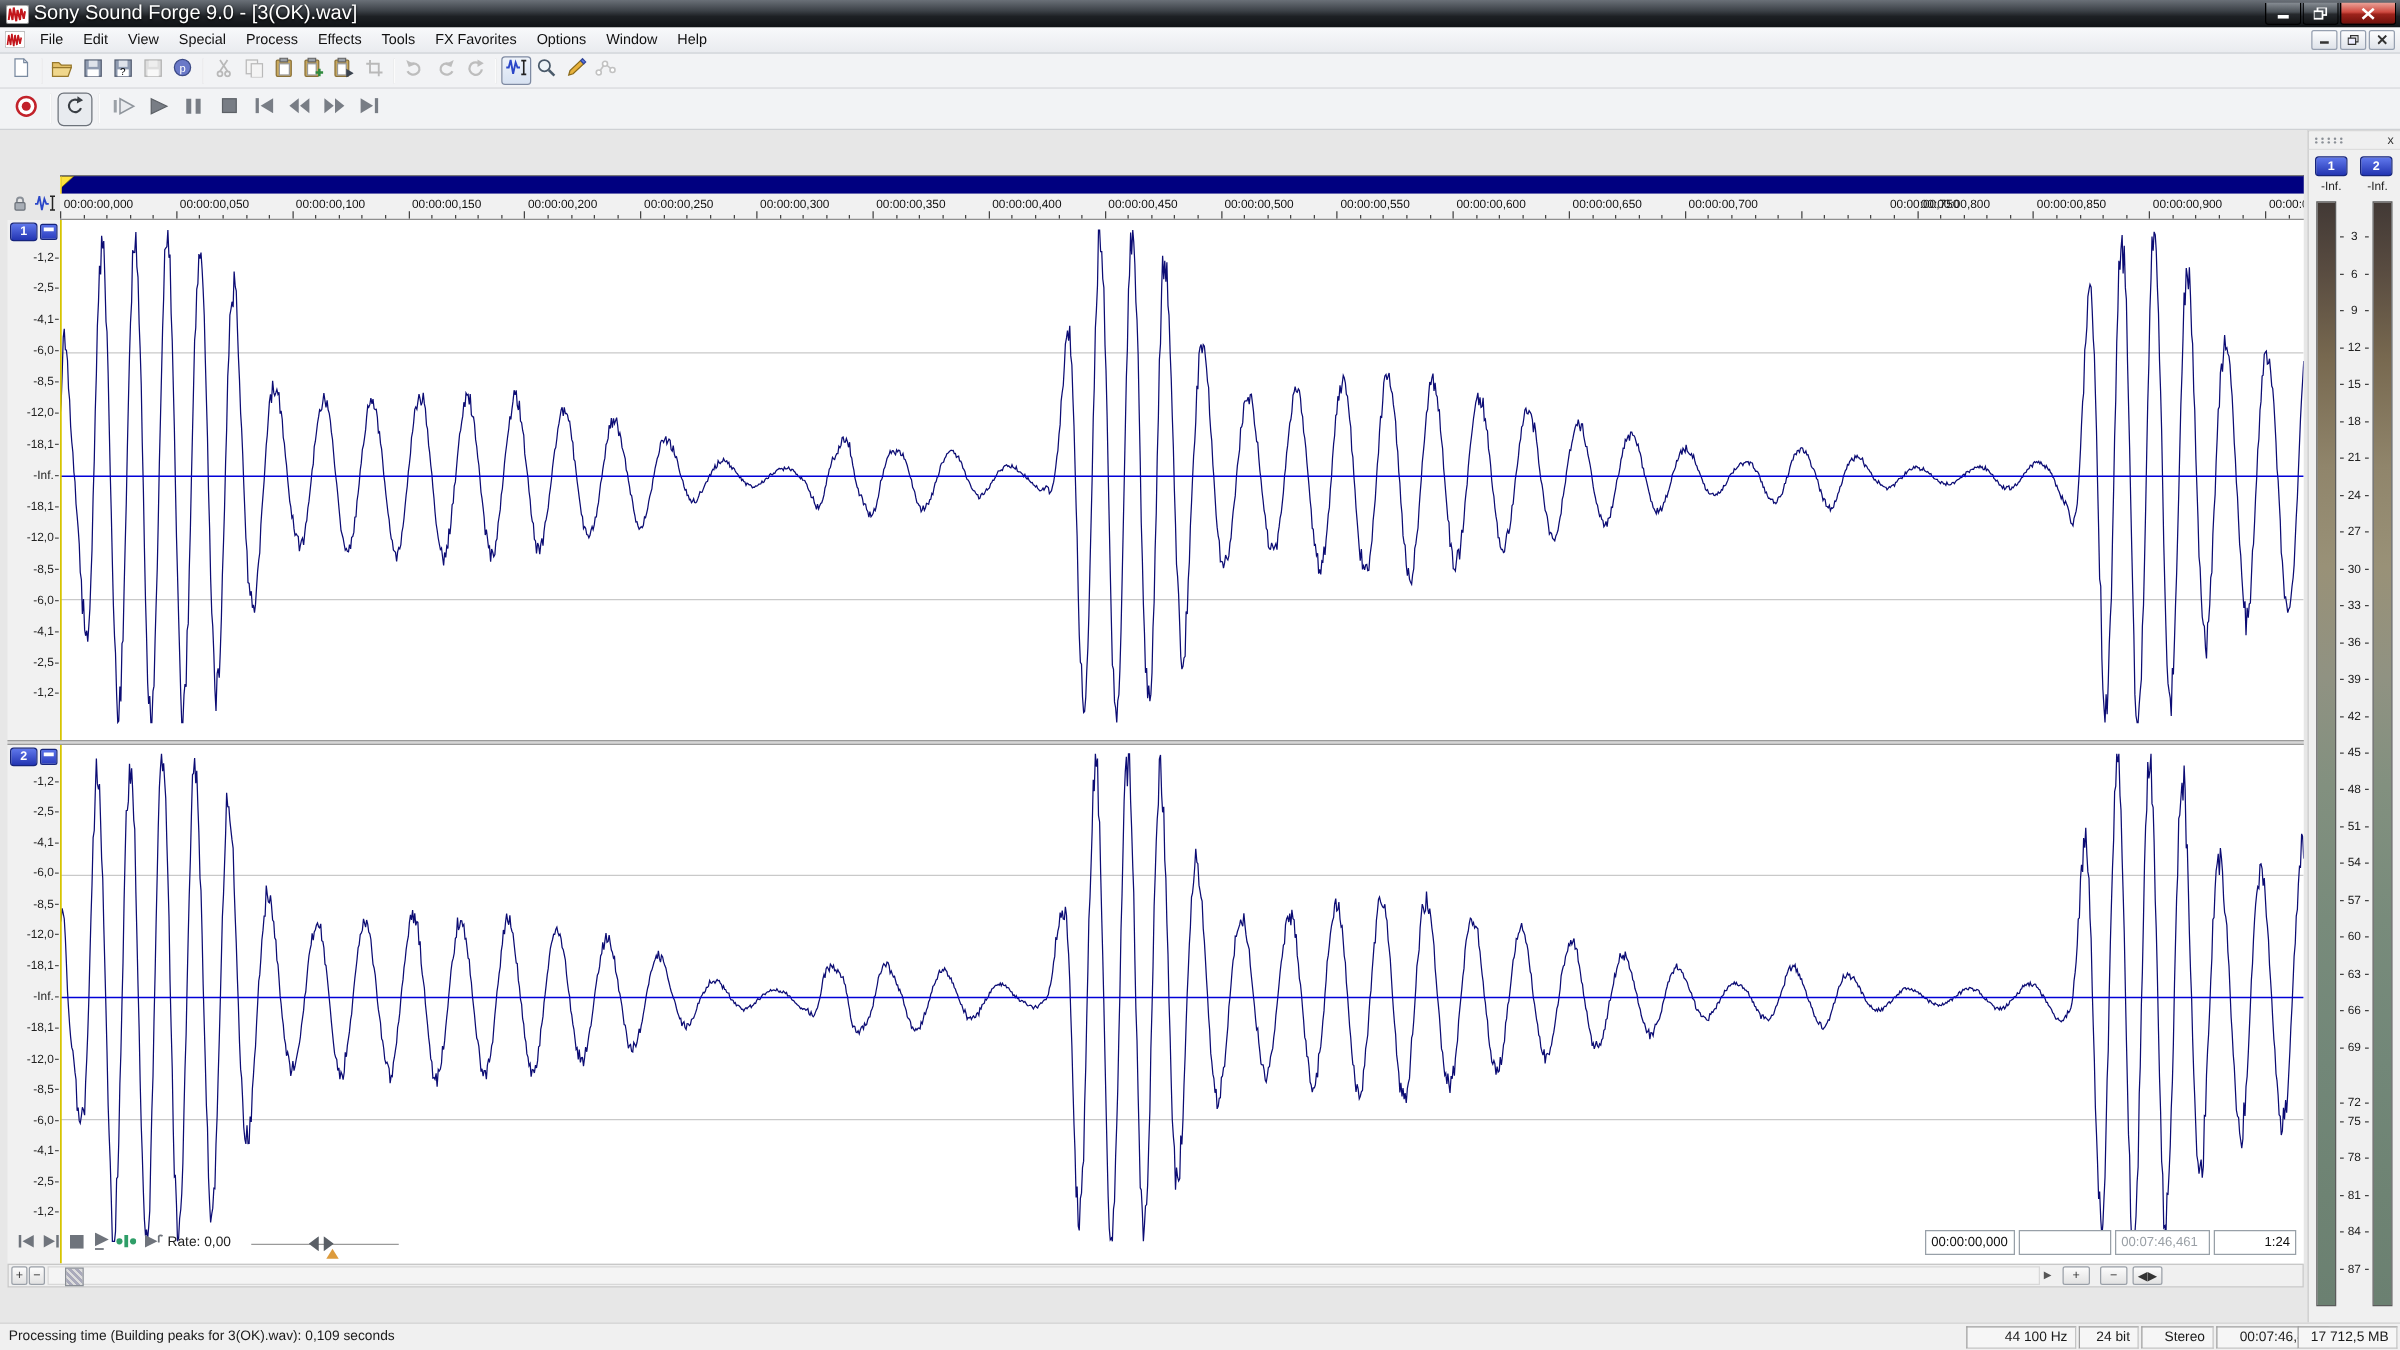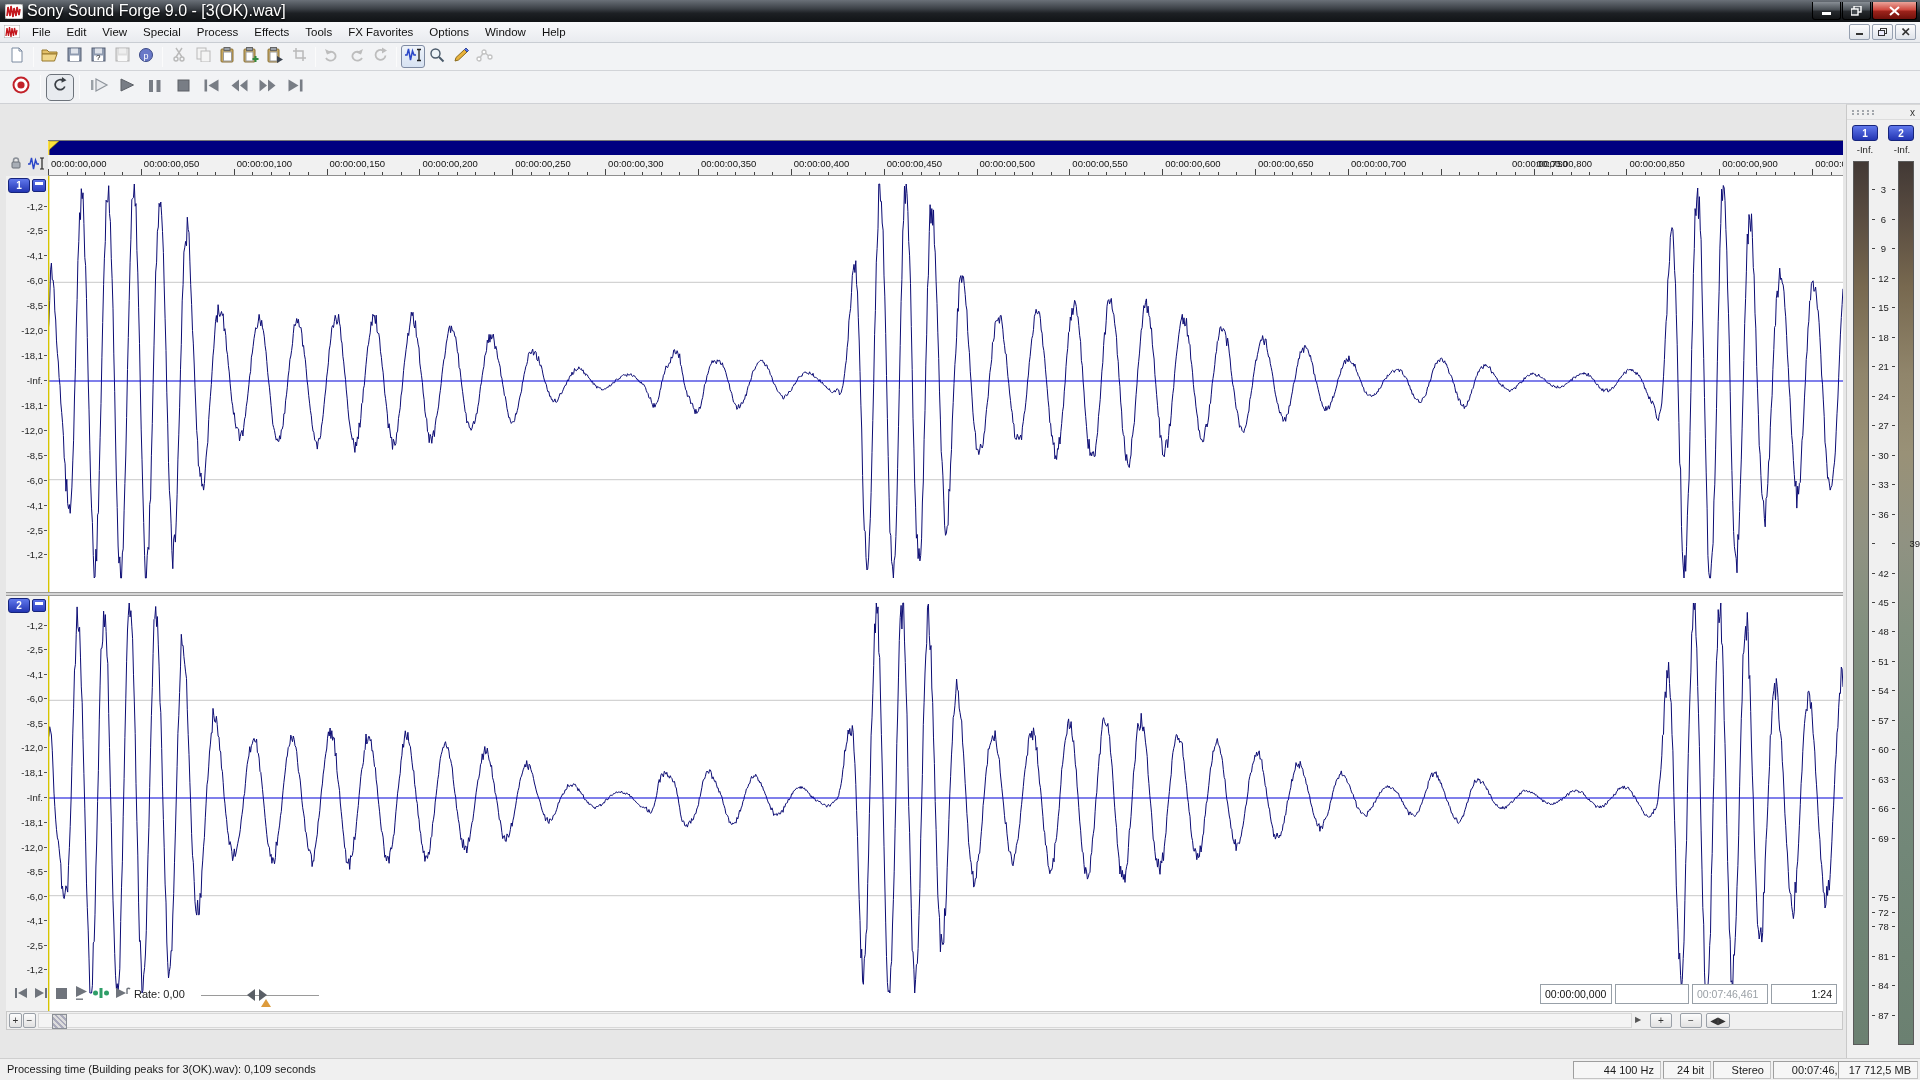--- a/index.html
+++ b/index.html
@@ -698,32 +698,32 @@
         <span class="m-label" style="top: 138.4px;">9</span>
         <span class="m-label" style="top: 167.867px;">12</span>
         <span class="m-label" style="top: 197.333px;">15</span>
         <span class="m-label" style="top: 226.8px;">18</span>
         <span class="m-label" style="top: 256.267px;">21</span>
         <span class="m-label" style="top: 285.733px;">24</span>
         <span class="m-label" style="top: 315.2px;">27</span>
         <span class="m-label" style="top: 344.667px;">30</span>
         <span class="m-label" style="top: 374.133px;">33</span>
         <span class="m-label" style="top: 403.6px;">36</span>
-        <span class="m-label" style="top: 433.067px; text-align: right;">39</span>
+        <span class="m-label" style="top: 433.067px;">39</span>
         <span class="m-label" style="top: 462.533px;">42</span>
         <span class="m-label" style="top: 492px;">45</span>
         <span class="m-label" style="top: 521.467px;">48</span>
         <span class="m-label" style="top: 550.933px;">51</span>
         <span class="m-label" style="top: 580.4px;">54</span>
         <span class="m-label" style="top: 609.867px;">57</span>
         <span class="m-label" style="top: 639.333px;">60</span>
         <span class="m-label" style="top: 668.8px;">63</span>
         <span class="m-label" style="top: 698.267px;">66</span>
         <span class="m-label" style="top: 727.733px;">69</span>
-        <span class="m-label" style="top: 802px;">72</span>
+        <span class="m-label" style="top: 772px;">72</span>
         <span class="m-label" style="top: 786.667px;">75</span>
         <span class="m-label" style="top: 816.133px;">78</span>
         <span class="m-label" style="top: 845.6px;">81</span>
         <span class="m-label" style="top: 875.067px;">84</span>
         <span class="m-label" style="top: 904.533px;">87</span>
       </div>
   </div>
 </div>
 
 <div class="statusbar">

